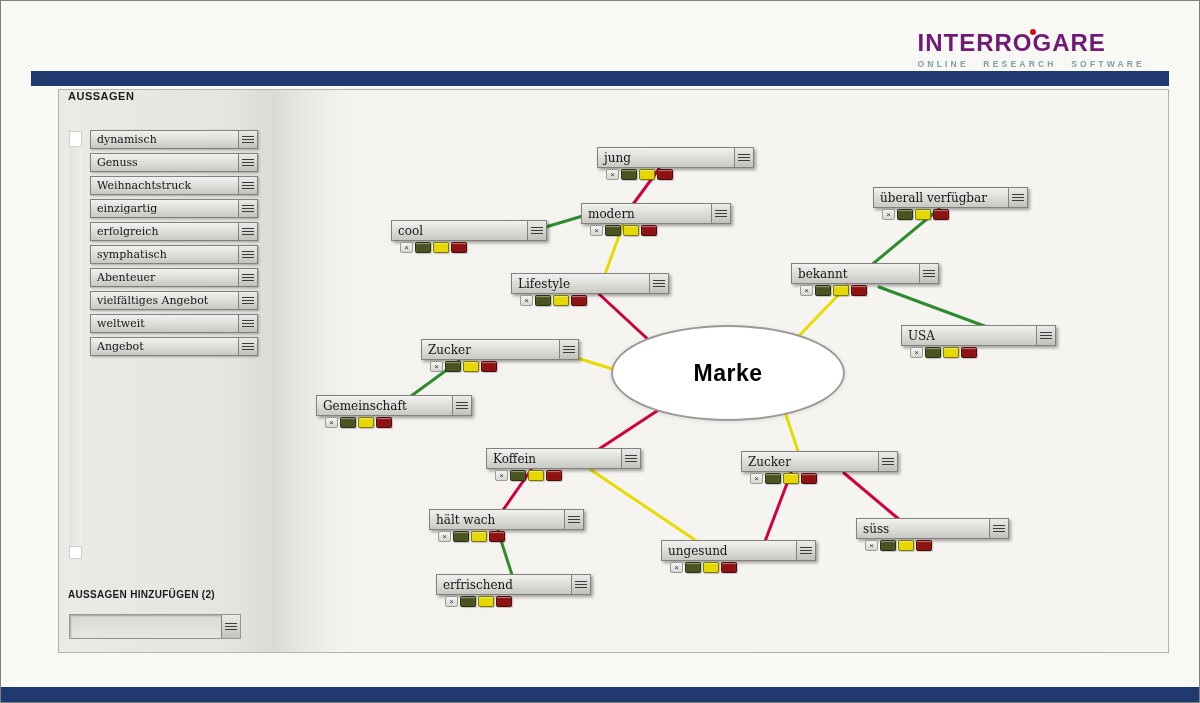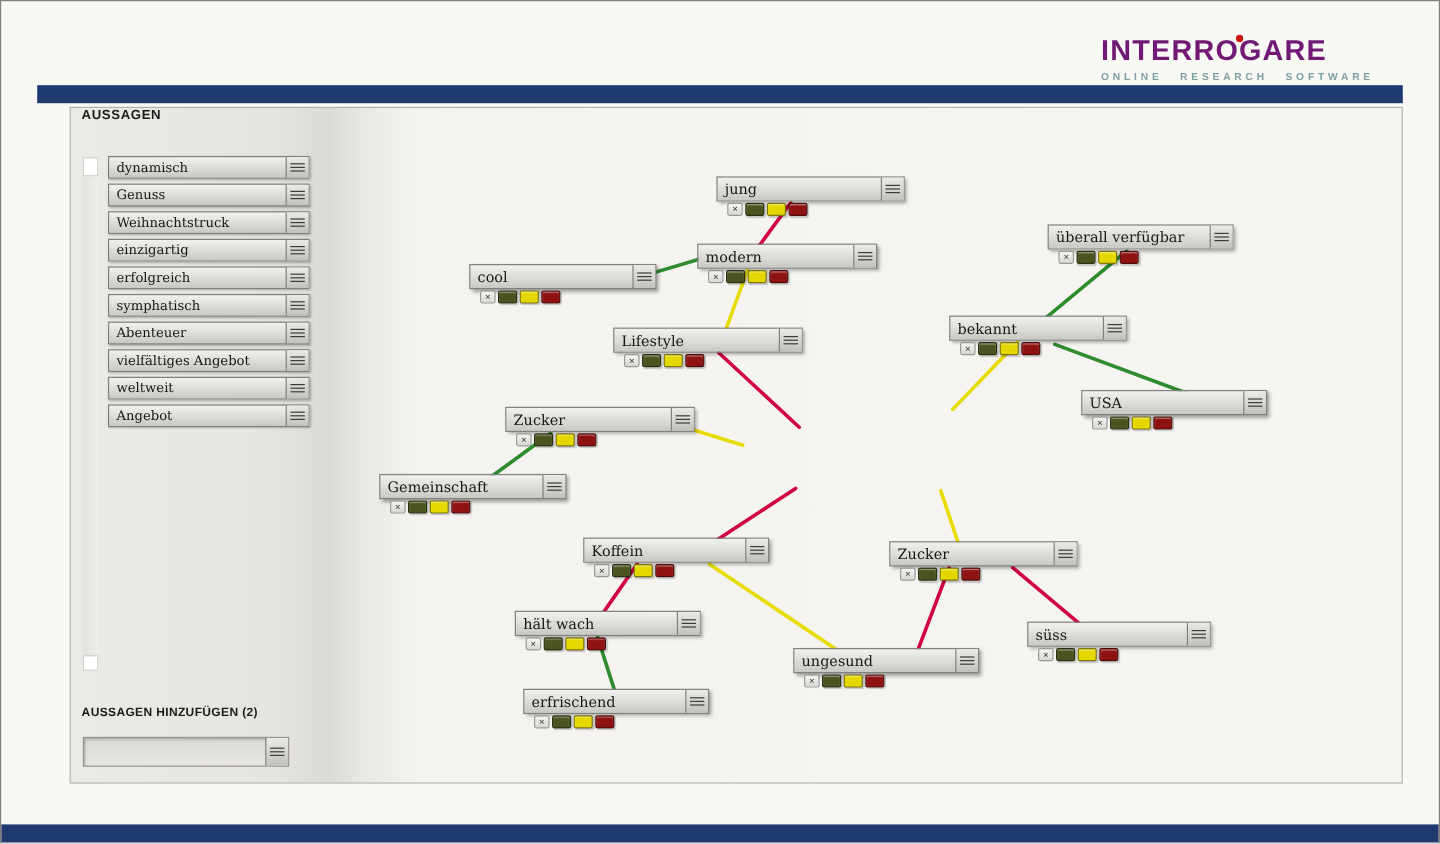--- a/index.html
+++ b/index.html
@@ -229,20 +229,23 @@
       <line x1="662" y1="406" x2="592" y2="452" stroke="#d10041" stroke-width="3" stroke-linecap="round"></line>
       <line x1="530" y1="469" x2="500" y2="512" stroke="#d10041" stroke-width="3" stroke-linecap="round"></line>
       <line x1="497" y1="530" x2="512" y2="577" stroke="#2e8b2e" stroke-width="3" stroke-linecap="round"></line>
       <line x1="590" y1="469" x2="700" y2="543" stroke="#e6dc00" stroke-width="3" stroke-linecap="round"></line>
       <line x1="783" y1="408" x2="798" y2="453" stroke="#e6dc00" stroke-width="3" stroke-linecap="round"></line>
       <line x1="790" y1="472" x2="763" y2="543" stroke="#d10041" stroke-width="3" stroke-linecap="round"></line>
       <line x1="843" y1="472" x2="900" y2="520" stroke="#d10041" stroke-width="3" stroke-linecap="round"></line>
     </svg>
 
   <div class="nodes-layer" id="nodes-layer">
+    <div class="center-node">
+      <span>Marke</span>
+    </div>
   <div class="node" style="left: 596px; top: 146px; width: 157px;">
         <div class="gbar">
           <span class="lbl">jung</span>
           <span class="menu-btn">
             <i></i>
             <i></i>
             <i></i>
           </span>
         </div>
         <div class="controls">

